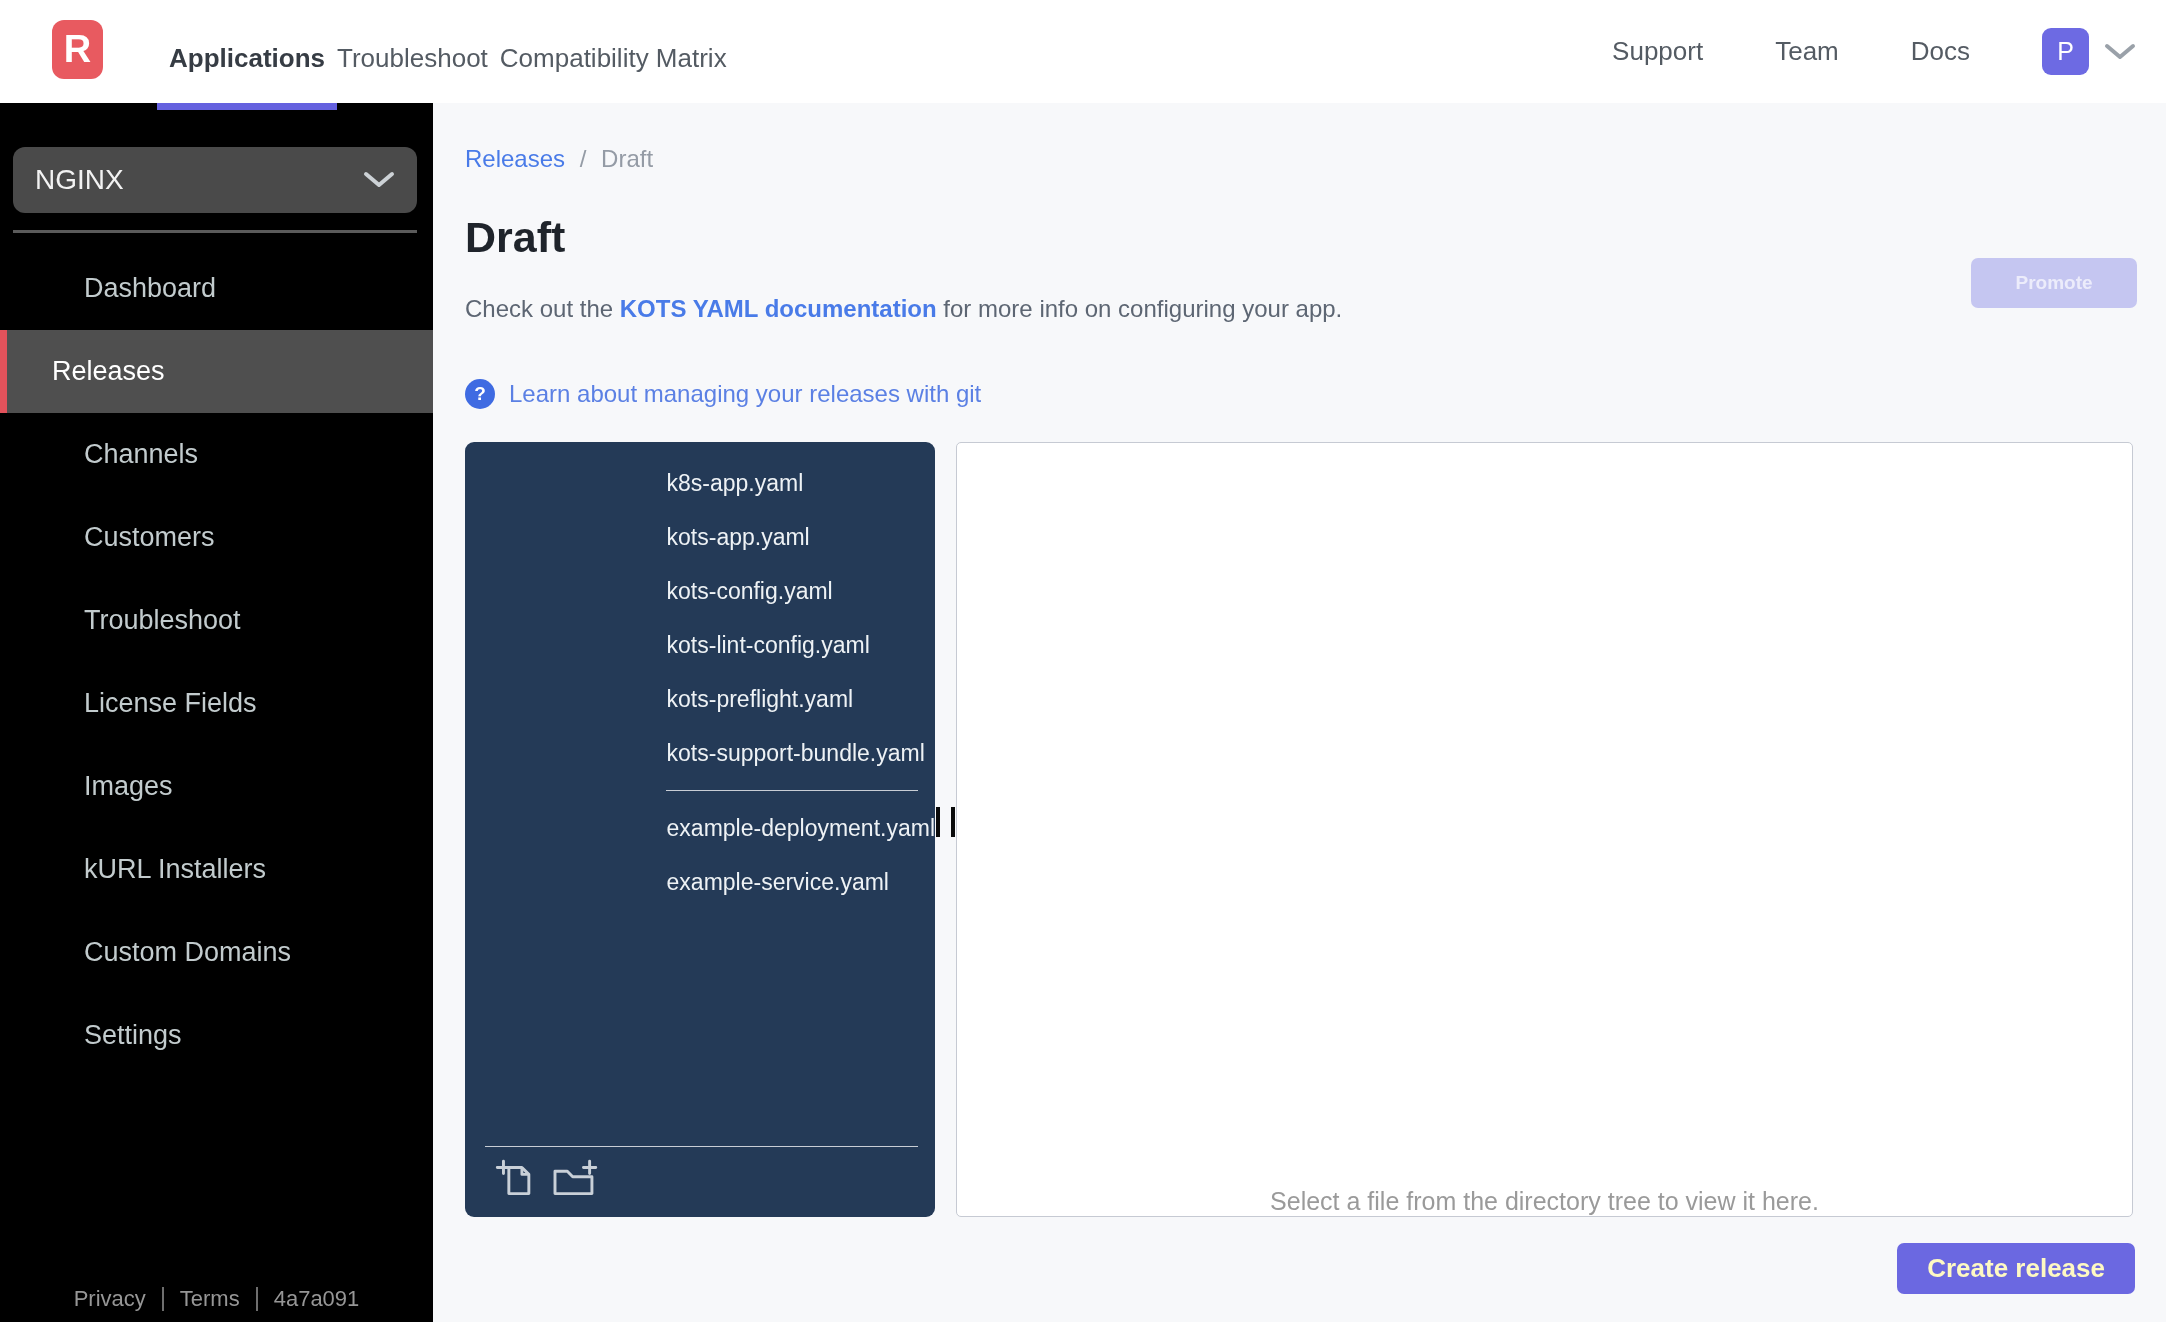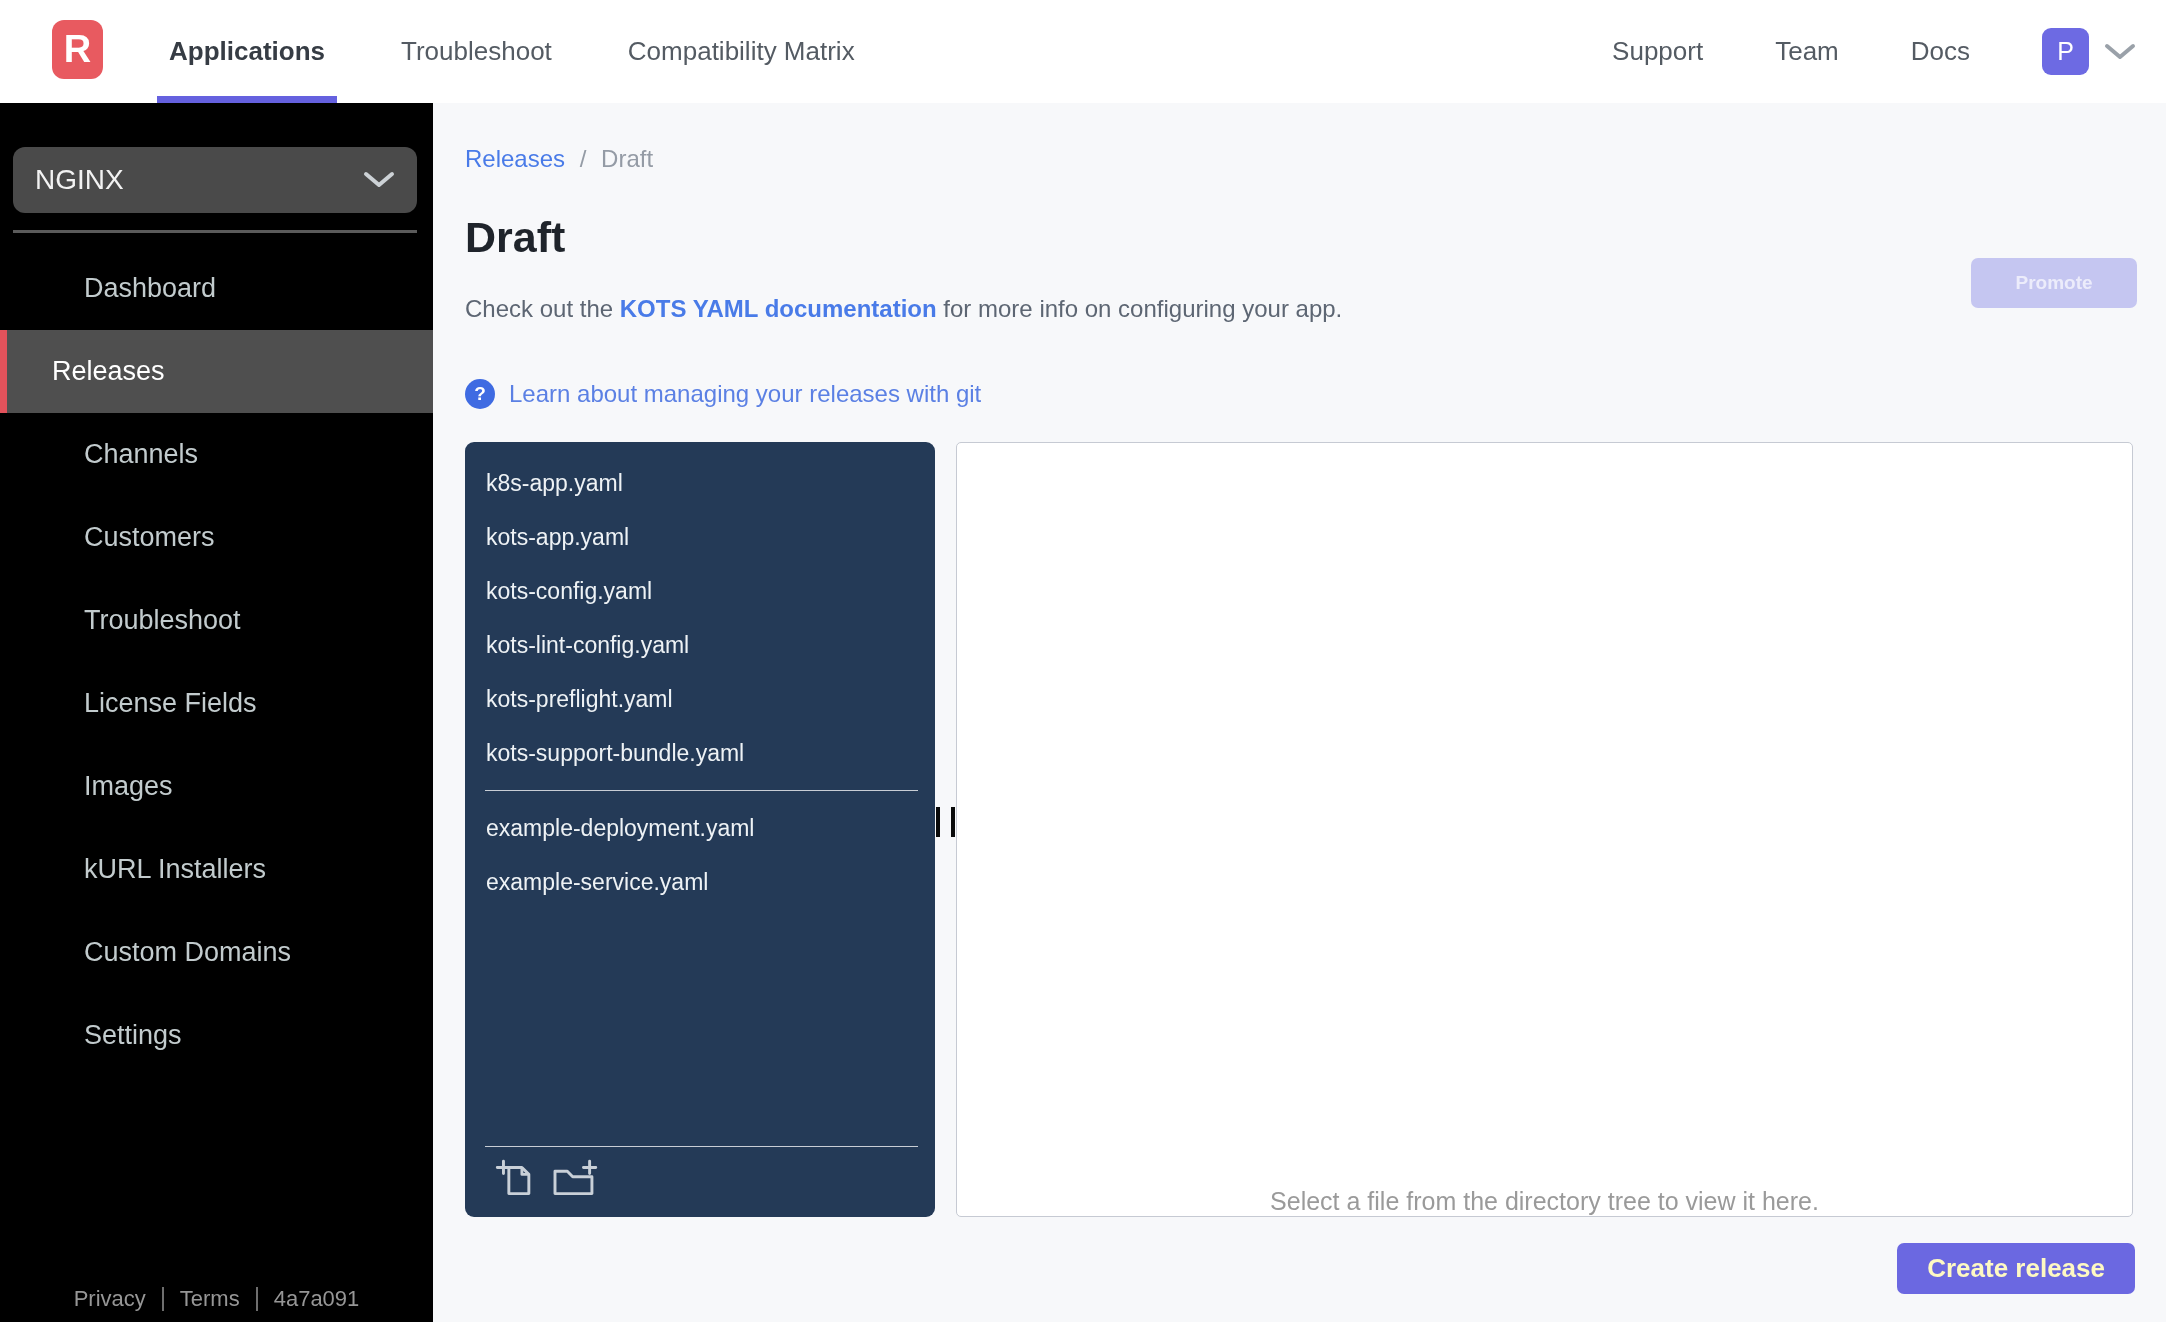--- a/index.html
+++ b/index.html
@@ -13,21 +13,21 @@
   
   .topnav {
     position: absolute; top: 0; left: 0; width: 2166px; height: 103px;
     background: #ffffff; z-index: 5;
   }
   .logo {
     position: absolute; left: 52px; top: 20px; width: 51px; height: 59px;
     background: #e85a60; border-radius: 12px; color: #ffffff;
     font-size: 38px; font-weight: 700; display: flex; align-items: center; justify-content: center;
   }
-  .nav-tabs { position: absolute; left: 163px; top: 0; height: 103px; display: flex; gap: 64px; }
+  .nav-tabs { position: absolute; left: 163px; top: 7px; height: 103px; display: flex; }
   .nav-tab {
     height: 103px; display: flex; align-items: center; font-size: 26px;
     color: #545b63; cursor: pointer; position: relative; padding: 0 6px;
   }
   .nav-tab.active { color: #363c44; font-weight: 700; }
   .nav-tab.active .tab-underline {
     position: absolute; left: -6px; right: -6px; bottom: 0; height: 7px; background: #6561df;
   }
   .nav-right { position: absolute; right: 29px; top: 0; height: 103px; display: flex; align-items: center; gap: 72px; }
   .nav-link { font-size: 26px; color: #545b63; cursor: pointer; }
@@ -93,21 +93,21 @@
   .help-circle {
     width: 30px; height: 30px; border-radius: 50%; background: #3f6be2; color: #ffffff;
     font-size: 19px; font-weight: 700; display: flex; align-items: center; justify-content: center;
   }
   .git-link { font-size: 24px; color: #5b80e4; }
 
   
   .file-tree {
     position: absolute; left: 32px; top: 339px; width: 470px; height: 775px;
     background: #243a57; border-radius: 9px; color: #eef2f5;
-    display: flex; flex-direction: column;
+    display: flex; flex-direction: column; align-items: flex-end;
   }
   .tree-list { padding-top: 14px; }
   .tree-item {
     height: 54px; display: flex; align-items: center; padding-left: 21px;
     font-size: 23px; cursor: pointer; white-space: nowrap;
   }
   .tree-divider { height: 1px; background: rgba(255,255,255,0.75); margin: 10px 17px 10px 20px; }
   .tree-bottom { position: absolute; left: 0; right: 0; bottom: 0; }
   .tree-bottom .tree-divider { margin-bottom: 0; }
   .tree-actions { display: flex; align-items: flex-end; gap: 16px; padding: 12px 0 18px 30px; }

